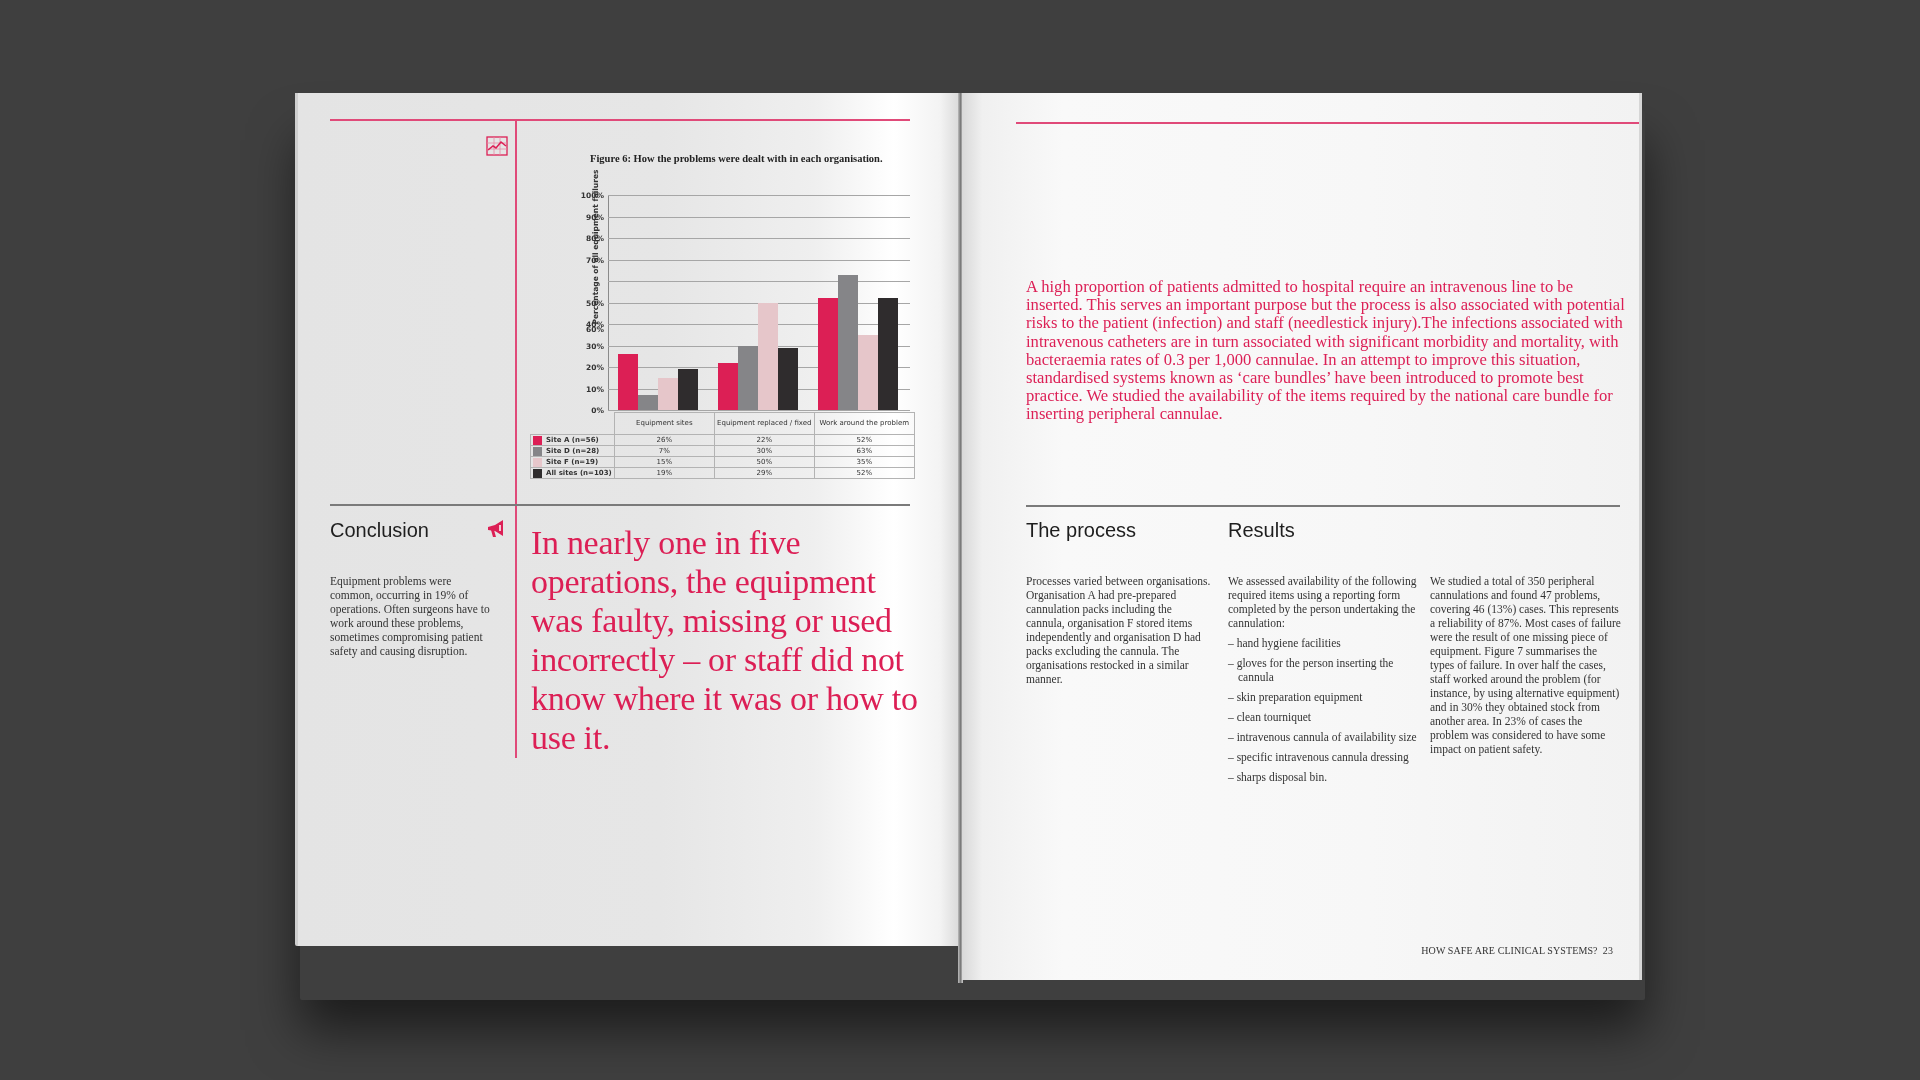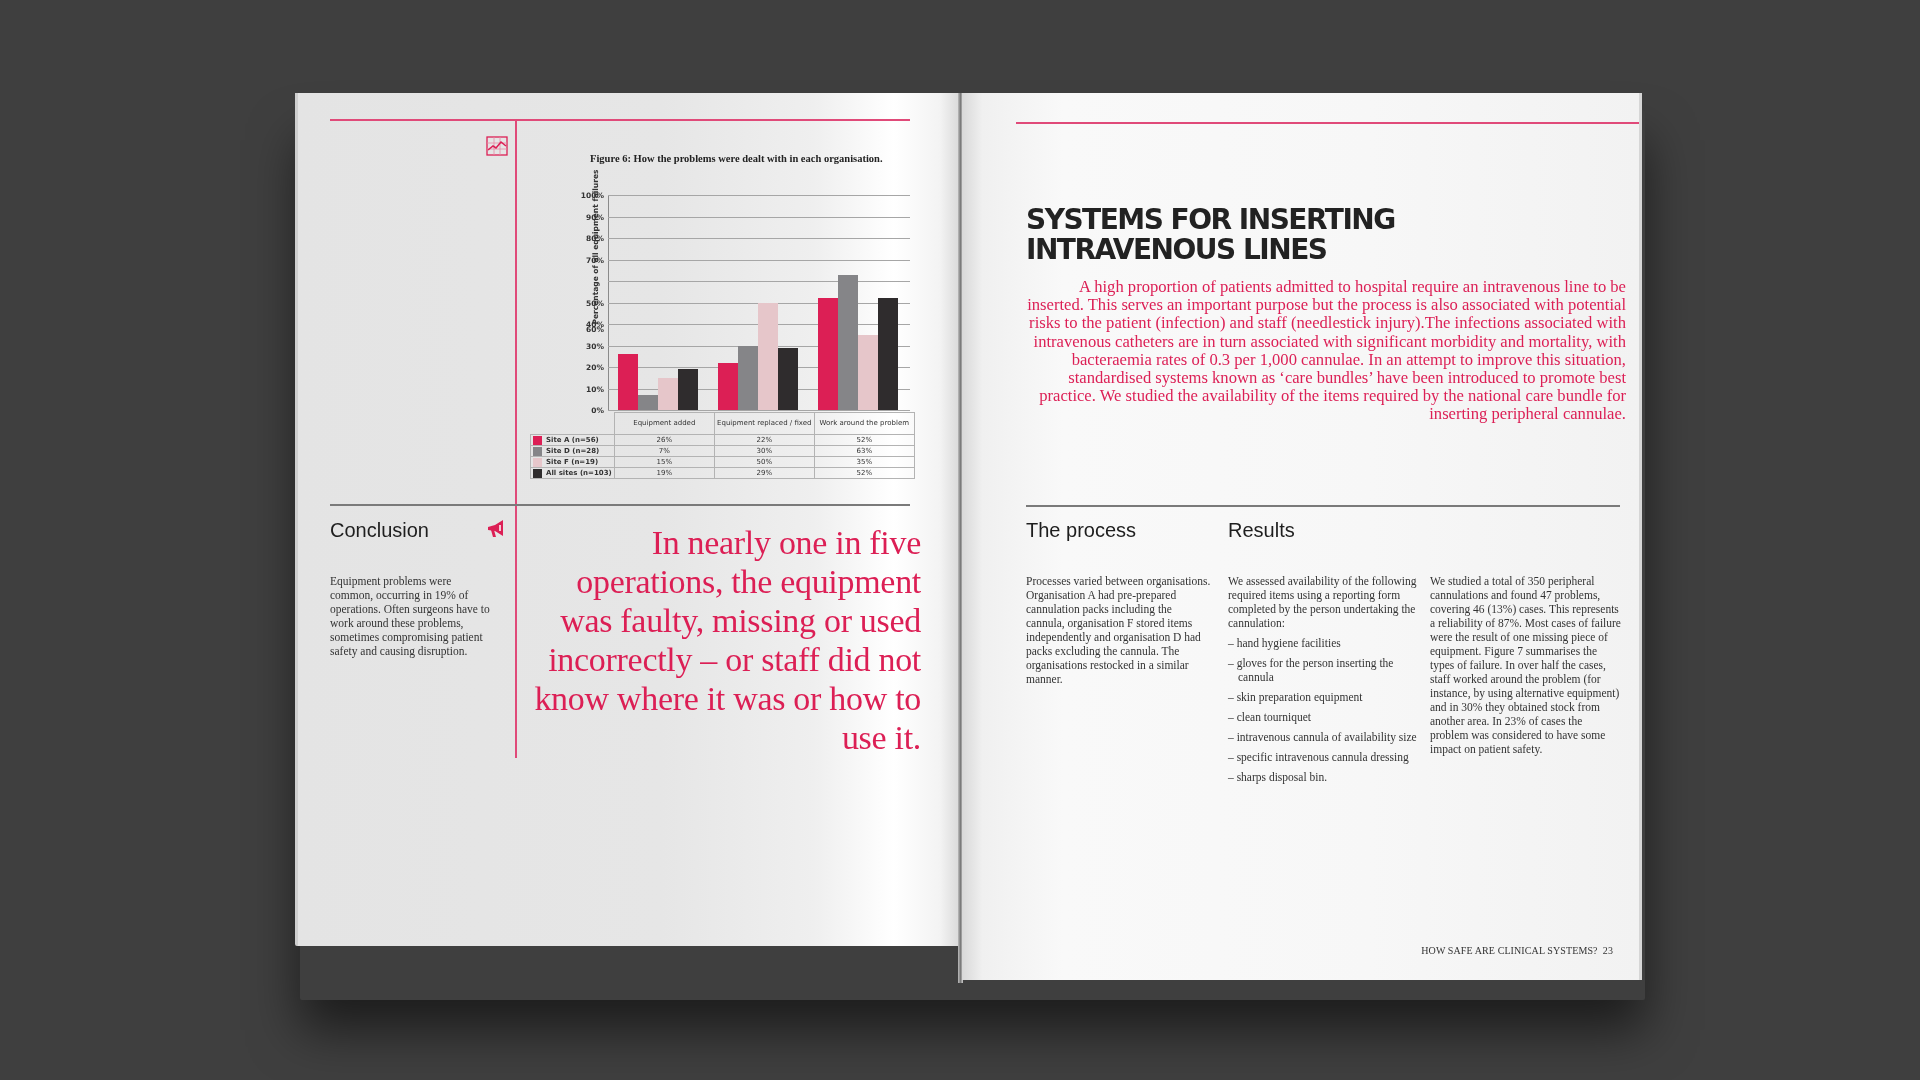--- a/index.html
+++ b/index.html
@@ -27,21 +27,21 @@
   }
   .page-right {
     left: 962px; width: 680px; height: 887px;
     background: linear-gradient(90deg, #d8d8d8 0%, #f0f0f0 3%, #f9f9f9 15%, #f7f7f7 60%, #f2f2f2 100%);
     border-right: 3px solid #d6d6d6;
   }
   .spine {
     position: absolute; left: 958px; top: 93px; width: 5px; height: 890px;
     background: linear-gradient(90deg, #bdbdbd, #7a7a7a, #cfcfcf);
   }
-  .pink { color: #dc1f55; text-align: right; }
+  .pink { color: #dc1f55; }
   .rule-pink { position: absolute; height: 2px; background: #e04a79; }
   .rule-gray { position: absolute; height: 1.5px; background: #7a7a7a; }
   .vline-pink { position: absolute; width: 1.5px; background: #e04a79; }
 
   
   .fig-title {
     position: absolute; left: 292px; top: 60px; font-size: 10.5px; font-weight: bold; color: #222;
     white-space: nowrap;
   }
   .chart-area { position: absolute; left: 310px; top: 102px; width: 300px; height: 215px; }
@@ -142,21 +142,21 @@
       <div class="bar" style="left: 210px; height: 111.8px; background: rgb(220, 31, 85);"></div>
       <div class="bar" style="left: 230px; height: 135.45px; background: rgb(133, 133, 136);"></div>
       <div class="bar" style="left: 250px; height: 75.25px; background: rgb(230, 198, 202);"></div>
       <div class="bar" style="left: 270px; height: 111.8px; background: rgb(47, 44, 45);"></div>
     </div>
 
   <table class="data-table">
     <tbody>
         <tr>
       <th style="border:none; background:transparent;"></th>
-      <th>Equipment added</th>
+      <th>Equipment sites</th>
       <th>Equipment replaced / fixed</th>
       <th>Work around the problem</th>
     </tr>
     <tr>
       <td class="leg"><span class="swatch" style="background:#dc1f55"></span><span>Site A (n=56)</span></td>
       <td class="val">26%</td>
       <td class="val">22%</td>
       <td class="val">52%</td>
     </tr>
     <tr>
@@ -198,24 +198,20 @@
     <span>22</span>&nbsp;
     <span>HOW SAFE ARE CLINICAL SYSTEMS?</span>
   </div>
 </div>
 
 <div class="spine"></div>
 
 <div class="page page-right">
   <div class="rule-pink" style="left:54px; top:29px; width:624px;"></div>
 
-  <div class="title-sans">
-    <div>SYSTEMS FOR INSERTING</div>
-    <div>INTRAVENOUS LINES</div>
-  </div>
 
   <div class="lead pink">A high proportion of patients admitted to hospital require an intravenous line to be inserted. This serves an important purpose but the process is also associated with potential risks to the patient (infection) and staff (needlestick injury).The infections associated with intravenous catheters are in turn associated with significant morbidity and mortality, with bacteraemia rates of 0.3 per 1,000 cannulae. In an attempt to improve this situation, standardised systems known as ‘care bundles’ have been introduced to promote best practice. We studied the availability of the items required by the national care bundle for inserting peripheral cannulae.</div>
 
   <div class="rule-gray" style="left:64px; top:412px; width:594px;"></div>
 
   <div class="heading-serif" style="position:absolute; left:64px; top:426px; font-size:20px;">The process</div>
   <div class="heading-serif" style="position:absolute; left:266px; top:426px; font-size:20px;">Results</div>
 
   <div class="body-serif" style="position:absolute; left:64px; top:481px; width:186px;">Processes varied between organisations. Organisation A had pre-prepared cannulation packs including the cannula, organisation F stored items independently and organisation D had packs excluding the cannula. The organisations restocked in a similar manner.</div>
 

